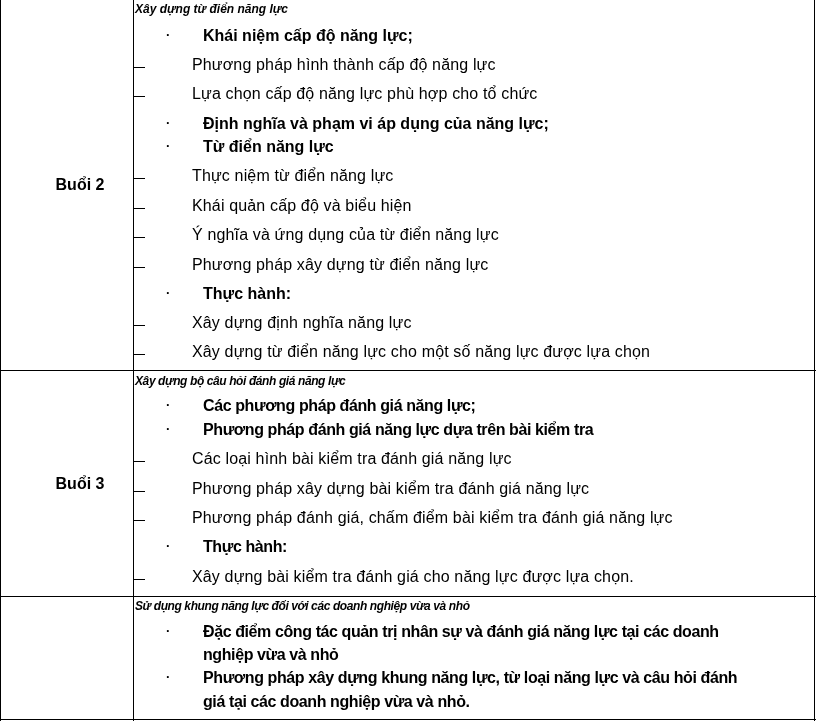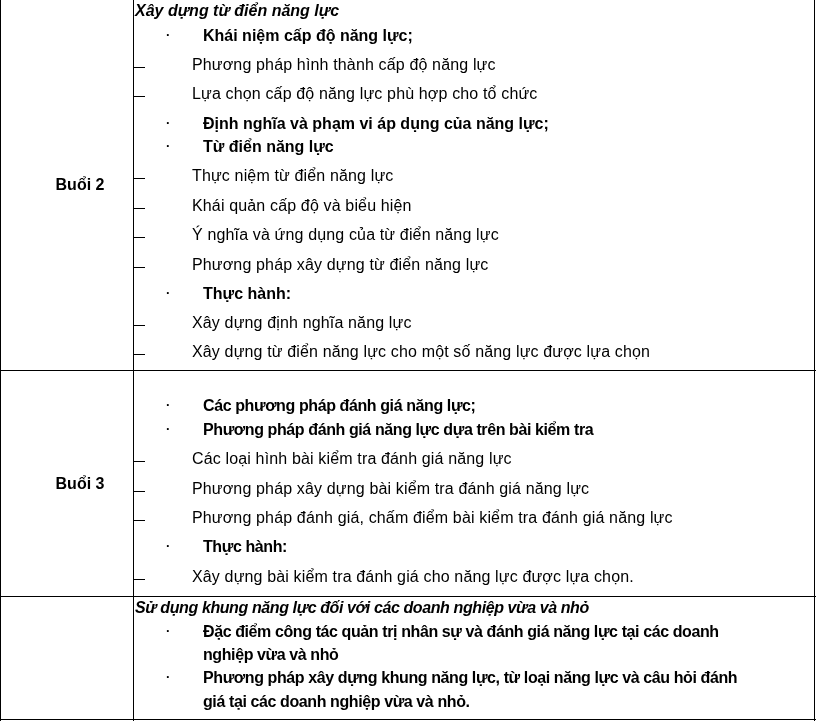--- a/index.html
+++ b/index.html
@@ -5,21 +5,21 @@
     html, body { margin: 0; padding: 0; background: #ffffff; }
     body { width: 816px; height: 721px; position: relative; overflow: hidden;
            font-family: "Liberation Sans", "DejaVu Sans", sans-serif; color: #000; }
     .table { position: absolute; left: 0; top: 0; width: 816px; height: 721px; }
     .border { position: absolute; background: #000; }
     .row { position: absolute; left: 0; width: 816px; }
     .label { position: absolute; left: 0; width: 160px; text-align: center;
              font-weight: bold; font-size: 16px; }
     .content { position: absolute; left: 134px; right: 0; top: 0; bottom: 0; }
     .line { position: absolute; left: 0; right: 0; height: 24px; font-size: 16px; white-space: nowrap; }
-    .title { left: 0; font-style: italic; font-weight: bold; font-size: 16px; }
+    .title { left: 0; font-style: italic; font-weight: bold; font-size: 12px; }
     .title span { position: absolute; left: 1px; top: 0; }
     .dash { position: absolute; left: 0; top: 11px; width: 11px; height: 1px; background: #000; }
     .bullet { position: absolute; left: 32px; top: 0; font-size: 13px; font-weight: bold; }
     .text-plain { position: absolute; left: 58px; top: 0; letter-spacing: 0.15px; }
     .text-bold { position: absolute; left: 69px; top: 0; font-weight: bold; }
     .text-bold.cont { left: 69px; }
     .cond { letter-spacing: -0.4px; }
   </style>
 </head>
 <body>
@@ -87,20 +87,23 @@
       <div class="line" style="top:343px;">
         <span class="dash"></span>
         <span class="text-plain">Xây dựng từ điển năng lực cho một số năng lực được lựa chọn</span>
       </div>
     </div>
   </div>
 
   <div class="row" style="top:371px;height:225px;">
     <div class="label" style="top:104px;">Buổi 3</div>
     <div class="content">
+      <div class="line title cond" style="top:3px;">
+          <span>Xây dựng bộ câu hỏi đánh giá năng lực</span>
+        </div>
 
       <div class="line cond" style="top:26px;">
         <span class="bullet">·</span>
         <span class="text-bold">Các phương pháp đánh giá năng lực;</span>
       </div>
       <div class="line cond" style="top:50px;">
         <span class="bullet">·</span>
         <span class="text-bold">Phương pháp đánh giá năng lực dựa trên bài kiểm tra</span>
       </div>
       <div class="line cond" style="top:79px;">

